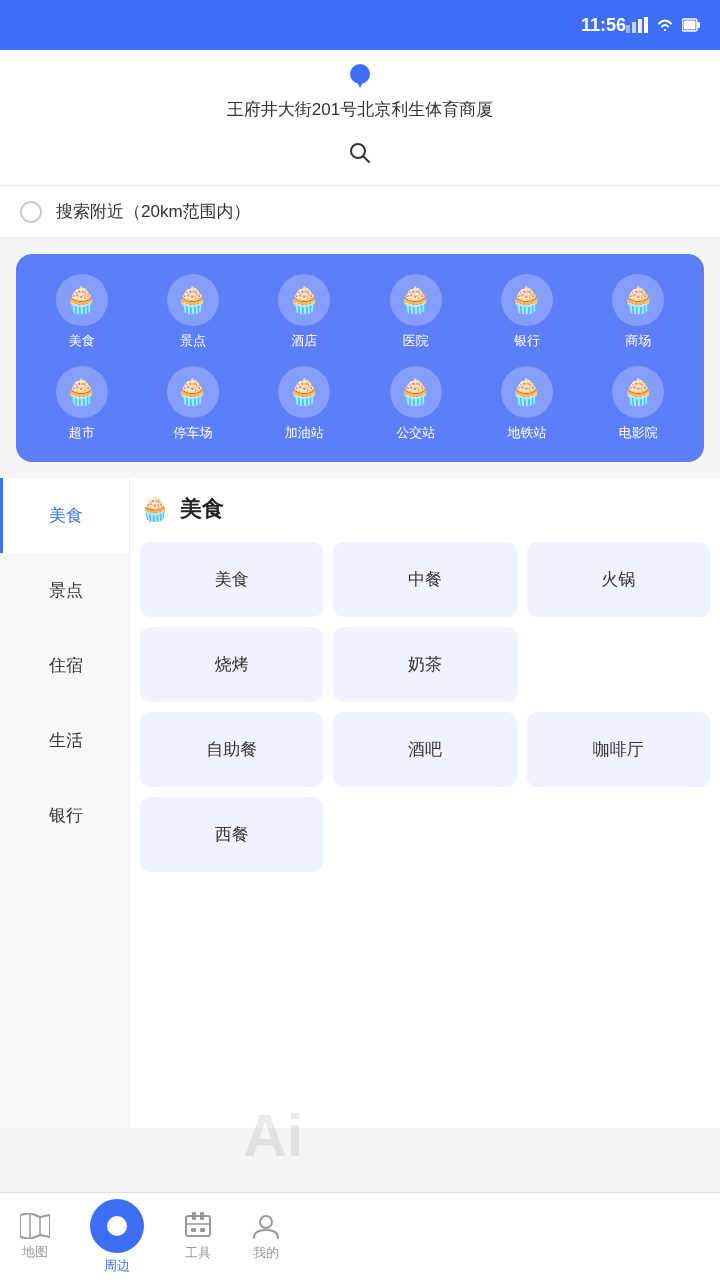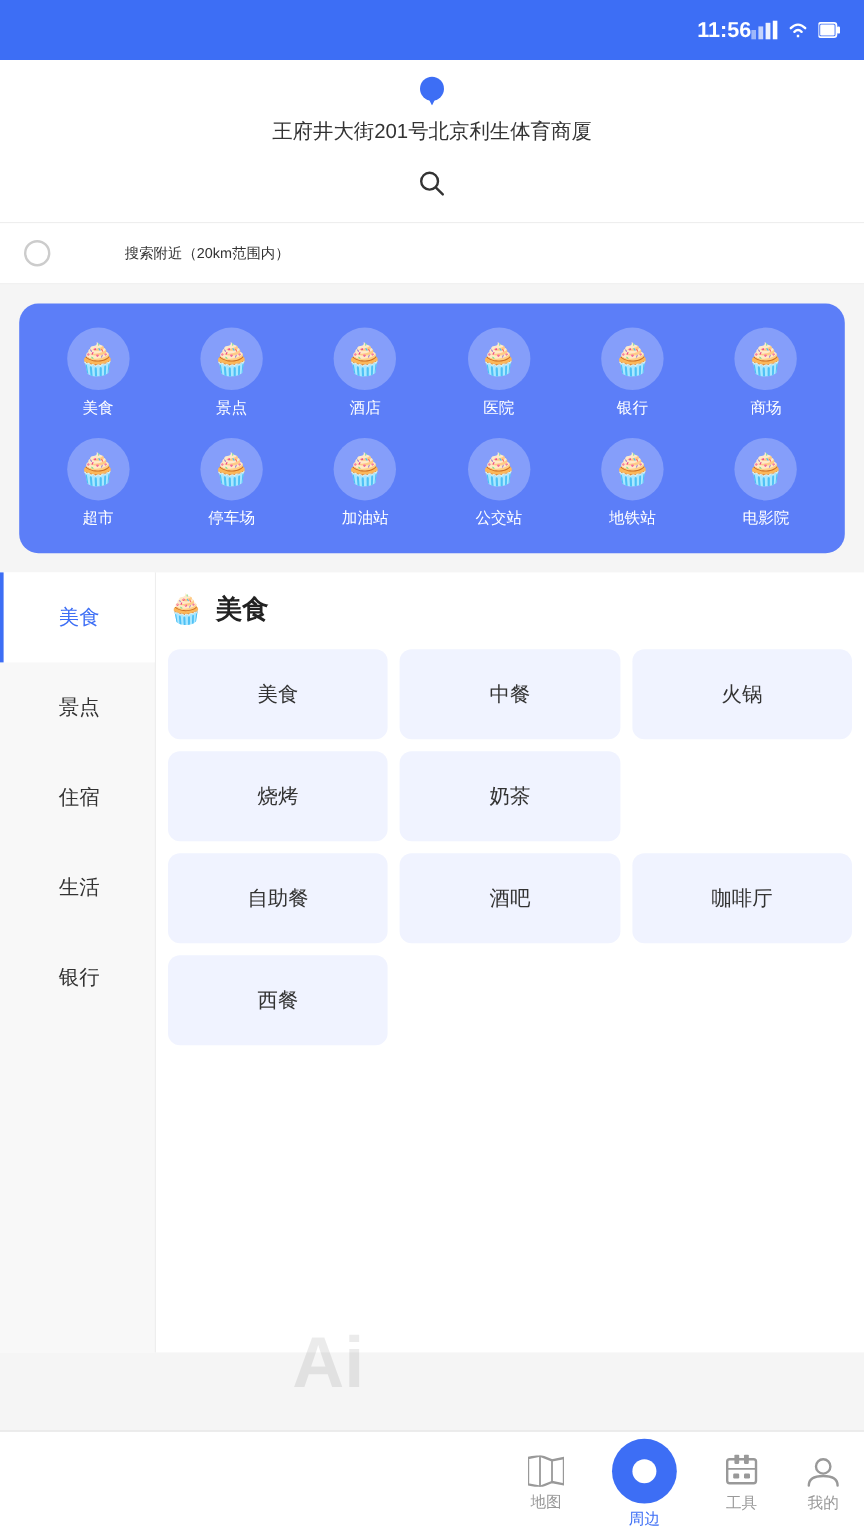--- a/index.html
+++ b/index.html
@@ -83,23 +83,22 @@
       border-bottom: 1px solid #eee;
     }
     .radio-circle {
       width: 22px;
       height: 22px;
       border: 2px solid #ccc;
       border-radius: 50%;
       flex-shrink: 0;
     }
     .nearby-text {
-      font-size: 12px;
+      font-size: 17px;
       color: #333;
-      margin-left: 48px;
     }
 
     
     .category-grid {
       background: #5c7ef8;
       margin: 16px;
       border-radius: 16px;
       padding: 20px 10px;
       display: grid;
       grid-template-columns: repeat(6, 1fr);
@@ -198,21 +197,21 @@
     .bottom-nav {
       position: fixed;
       bottom: 0;
       left: 0;
       width: 720px;
       height: 88px;
       background: white;
       border-top: 1px solid #e0e0e0;
       display: flex;
       align-items: center;
-      justify-content: flex-end;
+      justify-content: flex-start;
     }
     .nav-item {
       display: flex;
       flex-direction: column;
       align-items: center;
       gap: 4px;
       cursor: pointer;
       padding: 6px 20px;
     }
     .nav-label {

